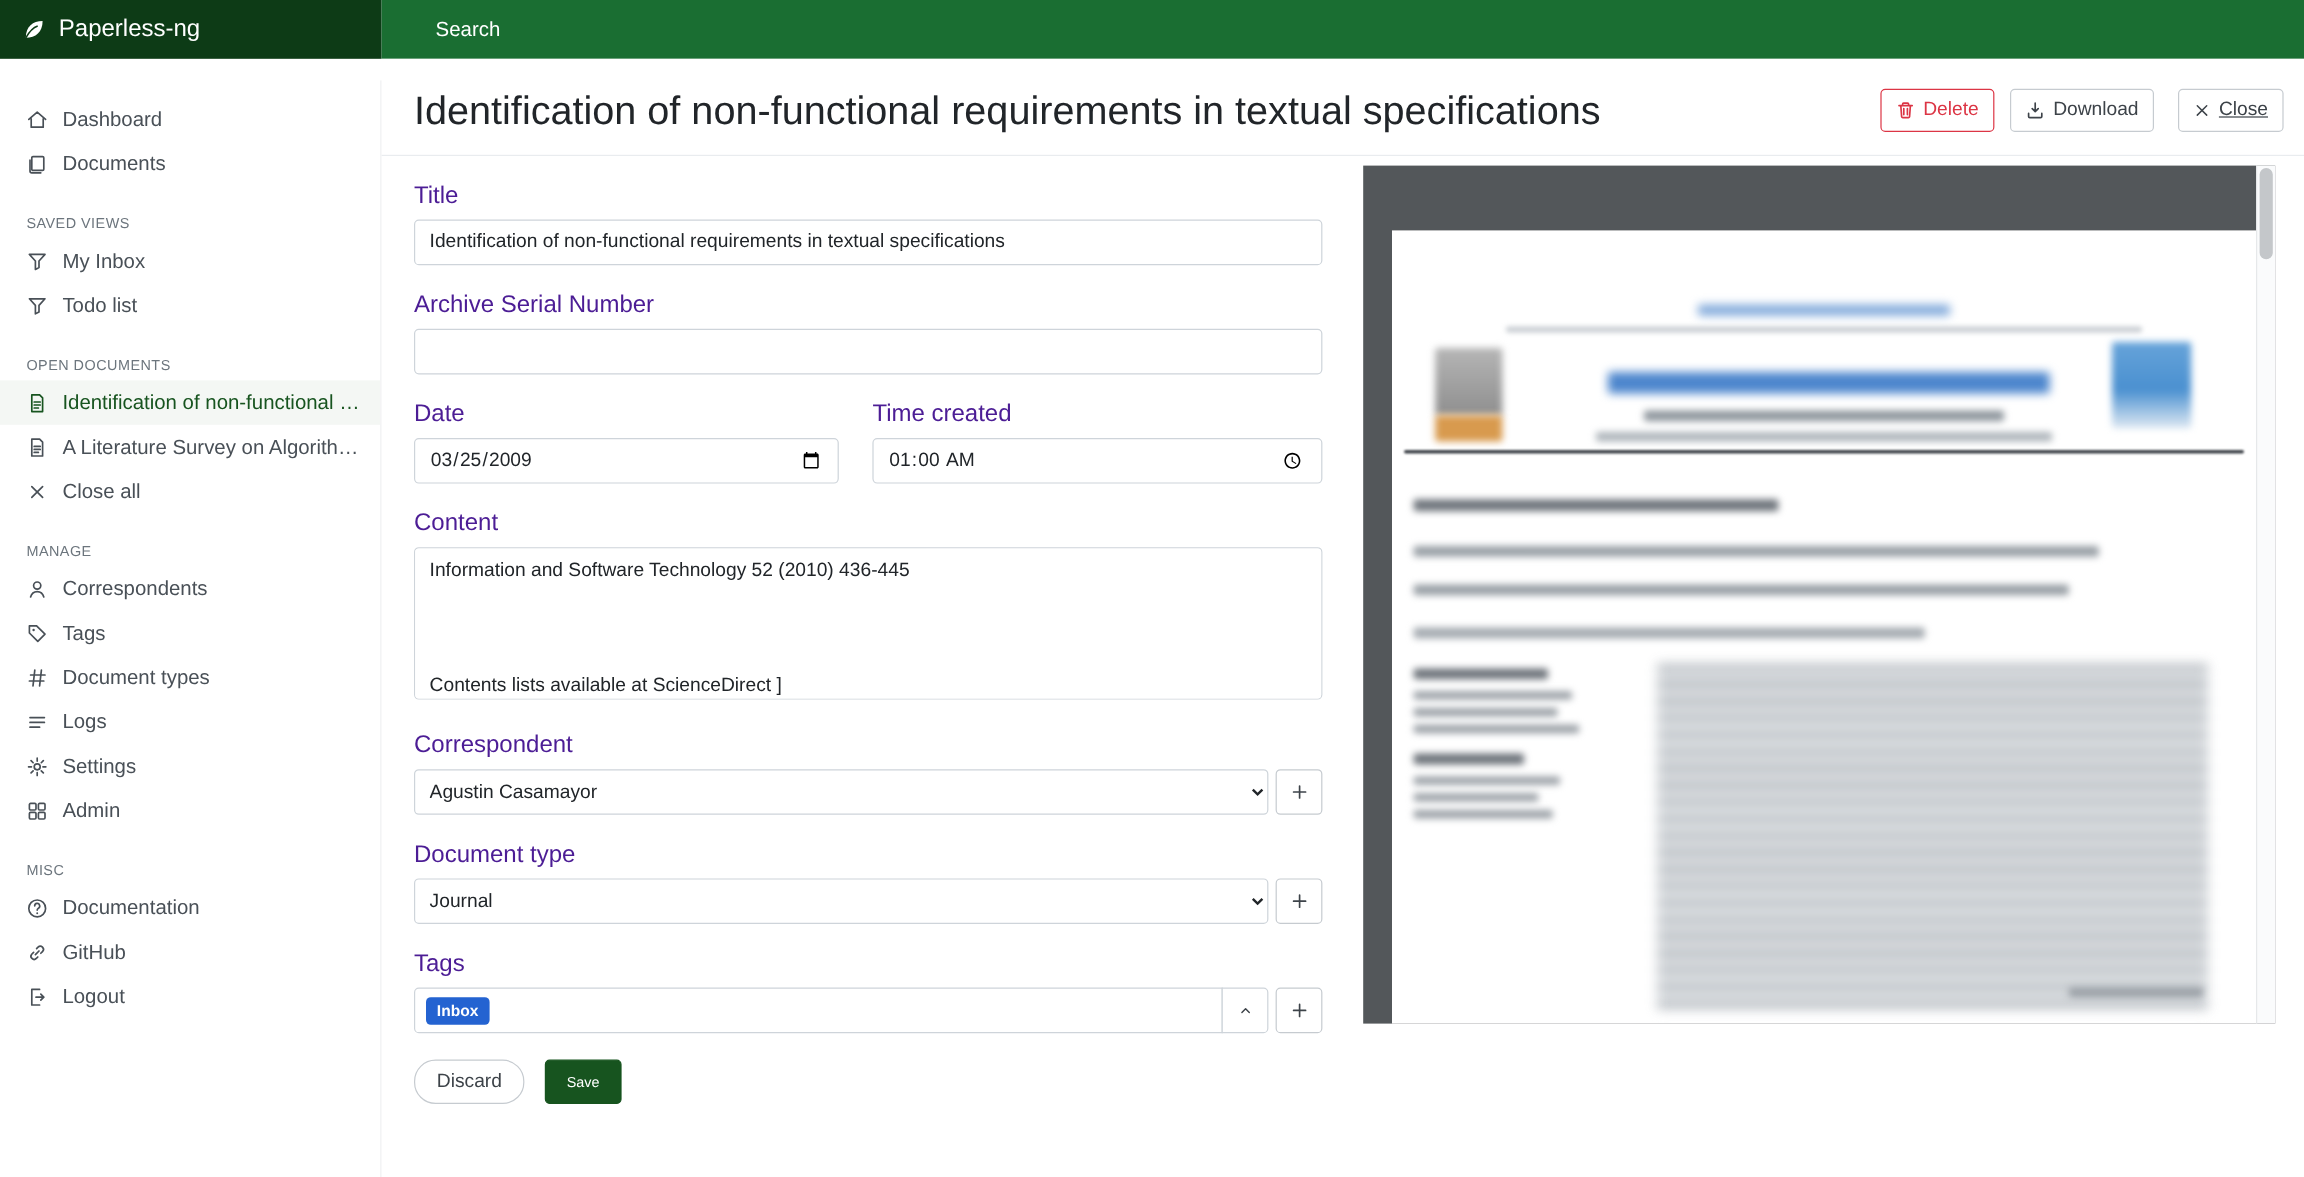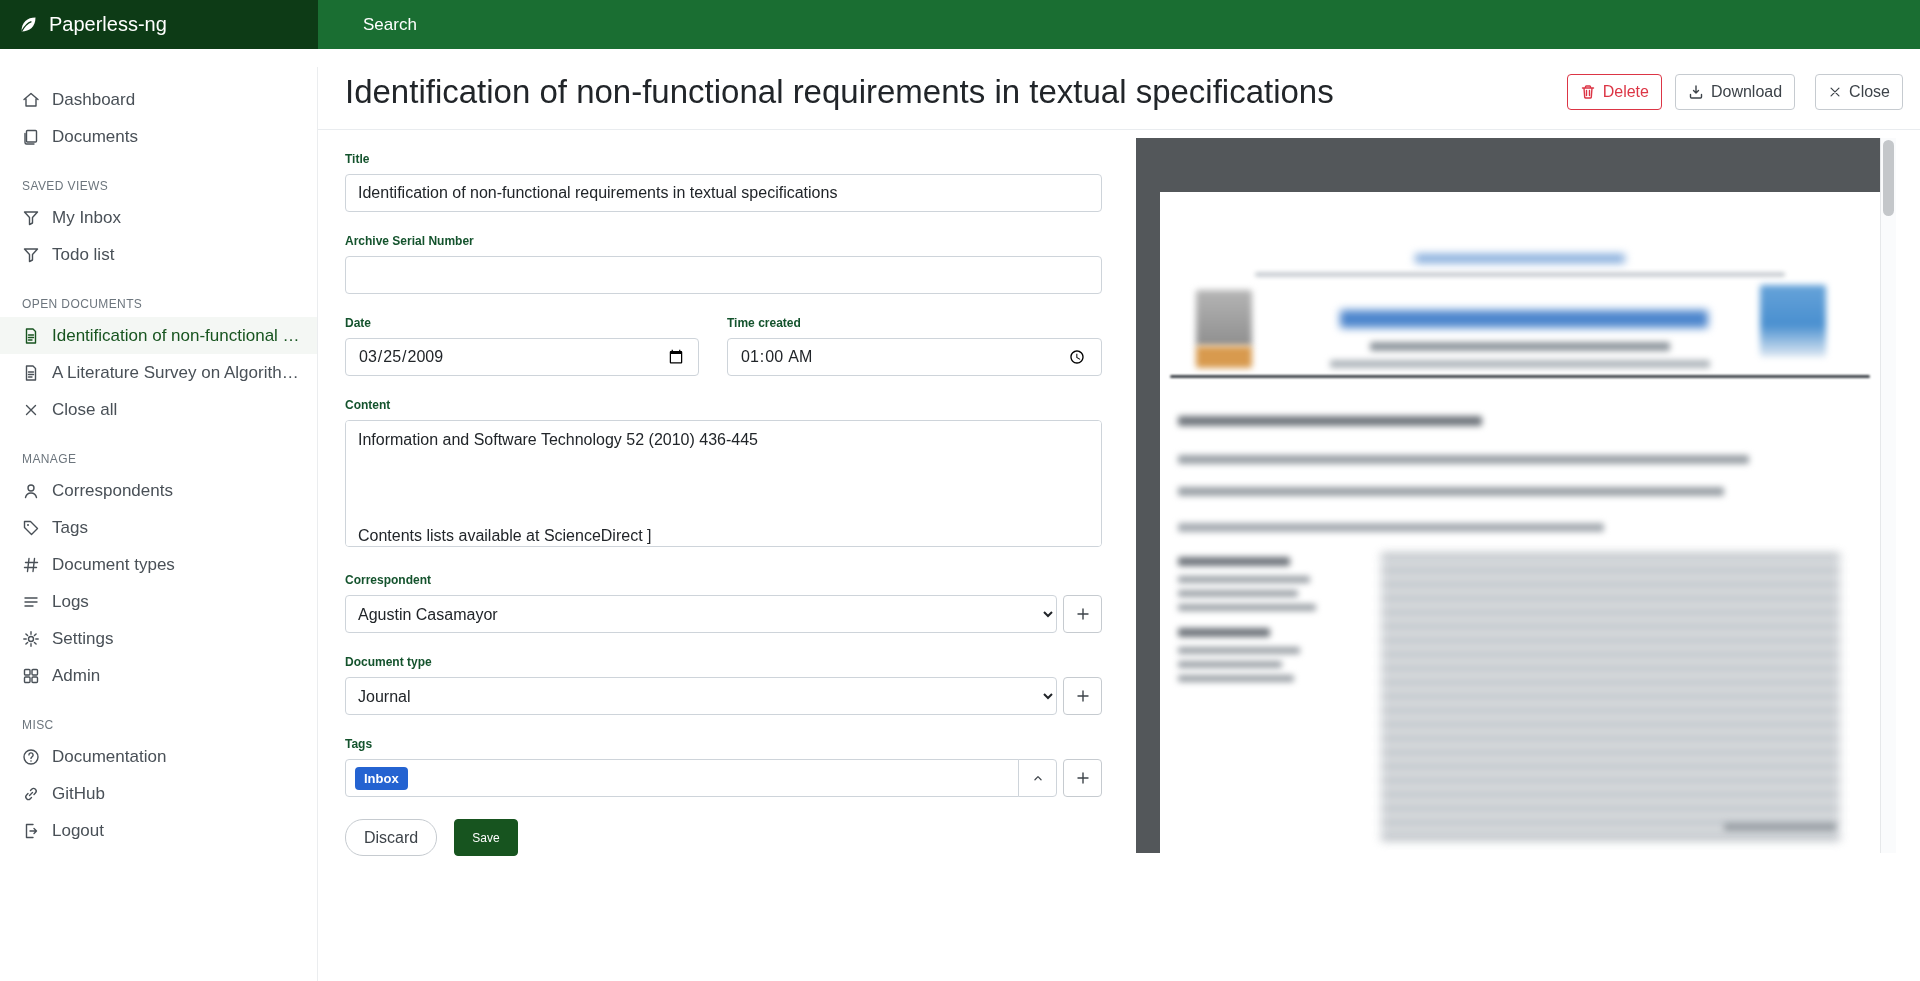--- a/index.html
+++ b/index.html
@@ -29,26 +29,26 @@
   
   .main { position:absolute; left:318px; top:49px; right:0; bottom:0; background:#fff; }
   .doc-header { display:flex; align-items:center; justify-content:space-between;
                 padding:24px 17px 18px 27px; border-bottom:1px solid #e9ecef; }
   .doc-title { font-size:33px; font-weight:400; color:#212529; }
   .header-actions { display:flex; align-items:center; gap:13px; }
   .btn { display:inline-flex; align-items:center; gap:7px; font-size:16px; padding:7px 12px;
          border-radius:4px; background:#fff; border:1px solid #c6cbd0; color:#3d4349;
          cursor:pointer; font-family:inherit; line-height:1.2; }
   .btn-delete { border-color:var(--delete-red,#dc3545); color:var(--delete-red,#dc3545); }
-  .btn-close { margin-left:7px; }
+  .btn-close { margin-left:7px;text-decoration:underline; }
 
   
   .doc-form { padding:22px 0 0 27px; width:784px; }
   .form-group { margin-bottom:22px; }
-  .doc-form label { display:block; font-size:12px; color:#14532d; margin-bottom:8px;font-weight:bold; }
+  .doc-form label { display:block; font-size:20px; color:#4c1d95; margin-bottom:8px; }
   .control { width:100%; height:38px; border:1px solid #ced4da; border-radius:4px; padding:0 12px;
              font-size:16px; color:#212529; font-family:inherit; background:#fff; }
   textarea.control { height:127px; padding:7px 12px; line-height:24px; overflow-y:scroll;
                      resize:none; }
   .row { display:flex; gap:28px; }
   .col-date { width:354px; } .col-time { flex:1; }
   .select-row { display:flex; gap:6px; align-items:center; }
   select.control { flex:1; padding:0 8px; }
   .btn-square { width:39px; height:38px; flex:none; border:1px solid #c6cbd0; border-radius:4px;
                 background:#fff; color:#3d4349; display:flex; align-items:center;

